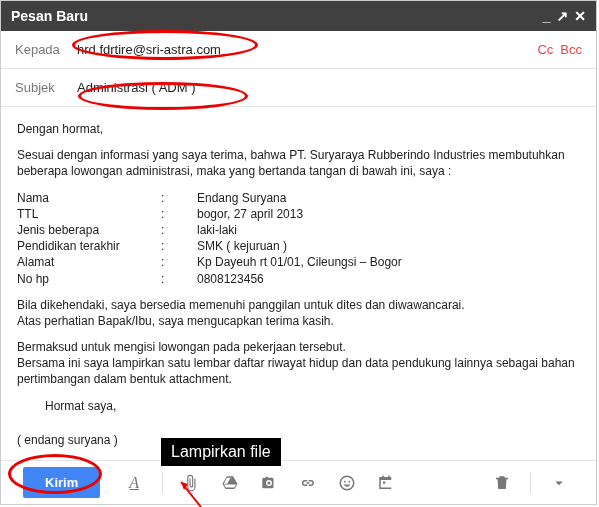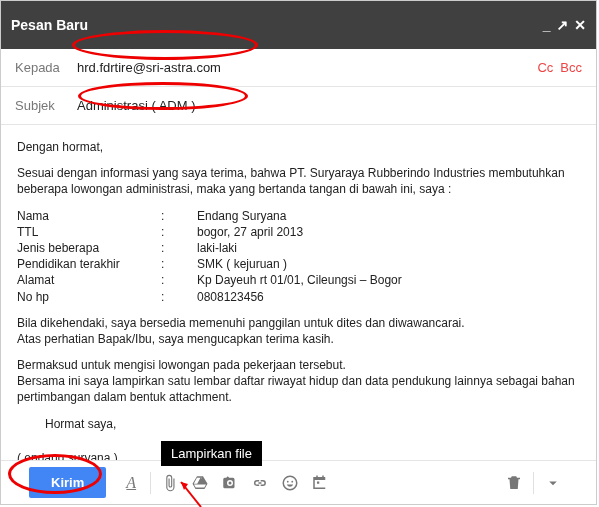--- a/index.html
+++ b/index.html
@@ -1,37 +1,37 @@
 <!DOCTYPE html>
 <html><head>
 <meta charset="utf-8">
 <style>
   * { box-sizing: border-box; margin: 0; padding: 0; }
   body { font-family: Arial, sans-serif; font-size: 13px; color: #222; width: 599px; height: 507px; overflow: hidden; background: #fff; position: relative; }
   .window { border: 1px solid #ccc; width: 597px; height: 505px; position: relative; display: flex; flex-direction: column; }
-  .titlebar { background: #404040; color: #fff; height: 48px; display: flex; align-items: center; padding: 4px 10px; font-weight: bold; font-size: 14px; }
+  .titlebar { background: #404040; color: #fff; height: 30px; display: flex; align-items: center; padding: 4px 10px; font-weight: bold; font-size: 14px; }
   .titlebar .spacer { flex: 1; }
   .titlebar .winbtn { margin-left: 6px; font-size: 14px; line-height: 1; cursor: pointer; }
   .row { display: flex; align-items: center; padding: 4px 14px; height: 38px; border-bottom: 1px solid #e5e5e5; font-size: 13px; color: #777; }
   .row .label { width: 62px; color: #777; }
   .row .value { color: #222; flex: 1; }
   .row .right { color: #ef4444; margin-left: 7px; cursor: pointer; }
   .body { flex: 1; padding: 14px 16px 8px 16px; font-size: 12px; color: #222; line-height: 1.35; overflow: hidden; }
   .body p { margin-bottom: 10px; }
   .details { margin-bottom: 10px; }
   .details .drow { display: flex; gap: 24px; }
   .details .dlab { width: 120px; }
   .details .dcol { width: 12px; }
-  .toolbar { height: 44px; border-top: 1px solid #e5e5e5; display: flex; align-items: center; padding: 0 28px; position: relative; }
+  .toolbar { height: 44px; border-top: 1px solid #e5e5e5; display: flex; align-items: center; padding: 0 22px; position: relative; gap: 9px; }
   .send { background: #4285f4; color: #fff; font-weight: bold; font-size: 13px; border: none; padding: 8px 22px; border-radius: 2px; cursor: pointer; margin-right: 10px; }
   .tbicon { width: 26px; height: 26px; display: flex; align-items: center; justify-content: center; color: #777; font-size: 16px; cursor: pointer; margin: 0 2px; }
   .tbicon svg { width: 18px; height: 18px; fill: #777; }
   .sep { width: 1px; height: 22px; background: #e0e0e0; margin: 0 4px; }
   .toolbar .spacer { flex: 1; }
-  .tooltip { position: absolute; bottom: 38px; left: 160px; background: #000; color: #fff; font-size: 13px; padding: 5px 10px; white-space: nowrap; z-index: 5; }
+  .tooltip { position: absolute; bottom: 38px; left: 160px; background: #000; color: #fff; font-size: 16px; padding: 5px 10px; white-space: nowrap; z-index: 5; }
   
   .ellipse { position: absolute; border: 3px solid #e00; border-radius: 50%; pointer-events: none; z-index: 10; }
   .ell1 { left: 72px; top: 30px; width: 186px; height: 30px; }
   .ell2 { left: 78px; top: 82px; width: 170px; height: 28px; }
   .ell3 { left: 8px; top: 454px; width: 94px; height: 40px; }
   .arrow { position: absolute; left: 176px; bottom: 0; z-index: 10; pointer-events: none; }
 </style>
 </head>
 <body>
 

